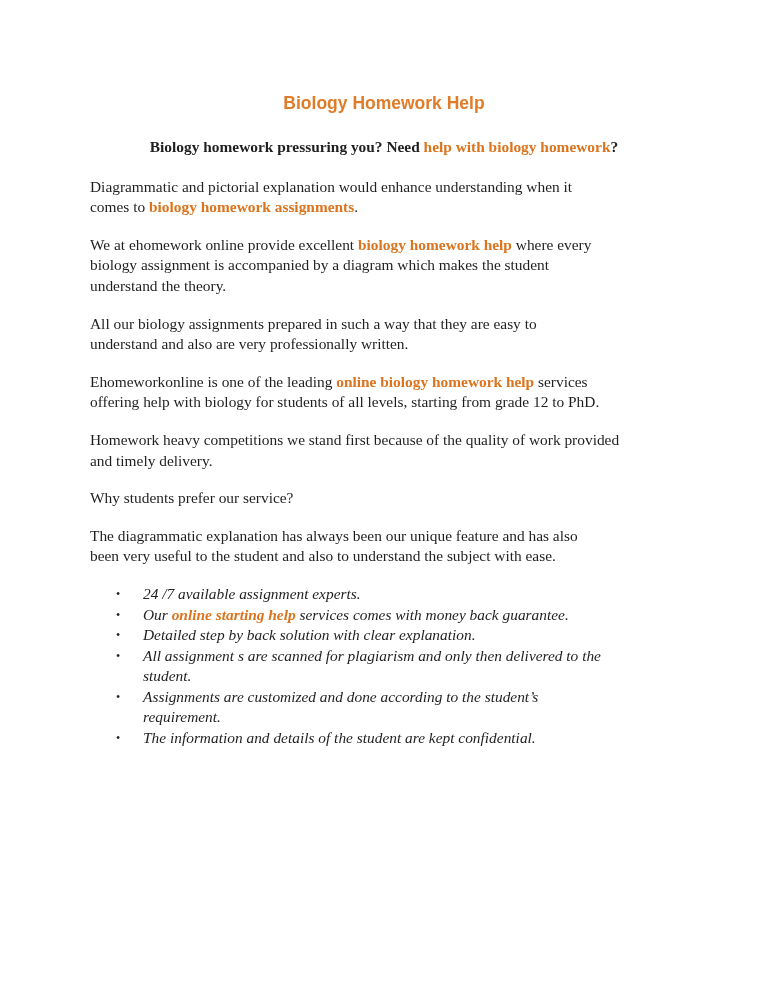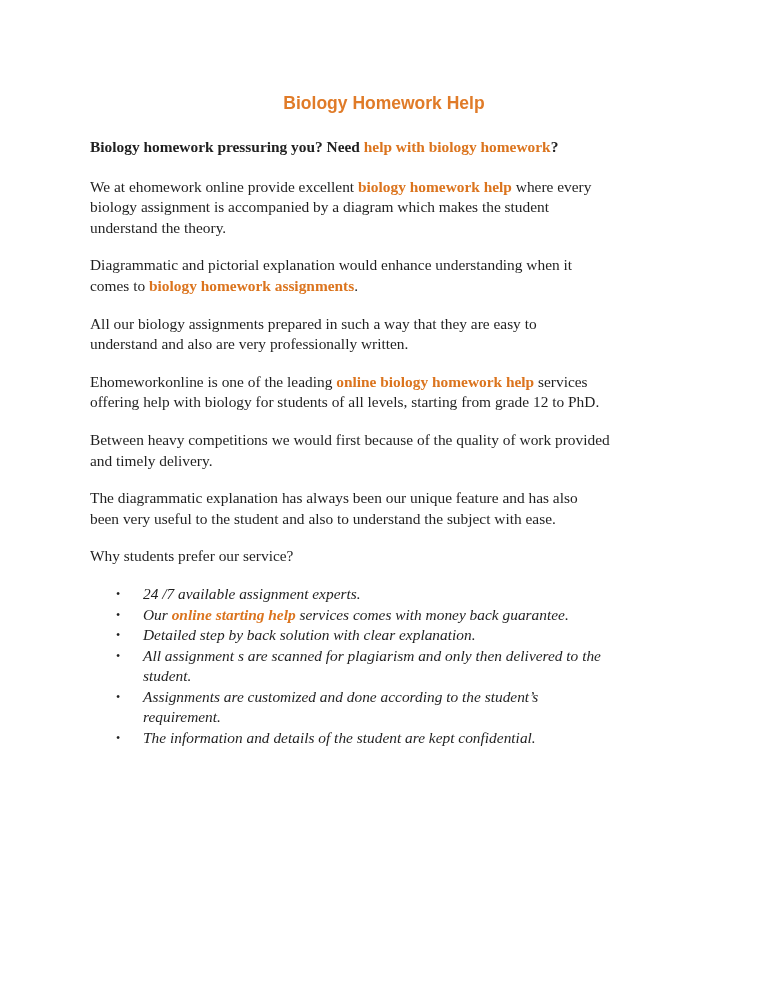--- a/index.html
+++ b/index.html
@@ -20,20 +20,21 @@
     font-size:17.5px;
     line-height:19px;
     font-weight:700;
     color:var(--title-color,#e07b28);
     text-align:center;
     margin:0 0 24px 0;
   }
   .heading{
     margin:0 0 19px 0;
     white-space:pre-wrap;
+    text-align:center;
   }
   .para{
     margin:0 0 17px 0;
     white-space:pre-wrap;
   }
   .run{white-space:pre-wrap;}
   .run.bold{font-weight:700;}
   .run.accent{font-weight:700;color:var(--accent-color,#db741e);}
   ul.bullet-list{
     list-style:none;
@@ -57,34 +58,34 @@
     font-style:italic;
   }
 </style>
 </head>
 <body>
 
 <div class="page">
   <h1 class="doc-title">Biology Homework Help</h1>
   <p class="heading"><span class="run bold">Biology homework pressuring you? Need </span><span class="run accent">help with biology homework</span><span class="run bold">?</span></p>
   <div id="paragraphs">
+      <p class="para"><span class="run normal">Diagrammatic and pictorial explanation would enhance understanding when it
+comes to </span><span class="run accent">biology homework assignments</span><span class="run normal">.</span></p>
       <p class="para"><span class="run normal">We at ehomework online provide excellent </span><span class="run accent">biology homework help</span><span class="run normal"> where every
 biology assignment is accompanied by a diagram which makes the student
 understand the theory.</span></p>
-      <p class="para"><span class="run normal">Diagrammatic and pictorial explanation would enhance understanding when it
-comes to </span><span class="run accent">biology homework assignments</span><span class="run normal">.</span></p>
       <p class="para"><span class="run normal">All our biology assignments prepared in such a way that they are easy to
 understand and also are very professionally written.</span></p>
       <p class="para"><span class="run normal">Ehomeworkonline is one of the leading </span><span class="run accent">online biology homework help</span><span class="run normal"> services
 offering help with biology for students of all levels, starting from grade 12 to PhD.</span></p>
-      <p class="para"><span class="run normal">Between heavy competitions we would first because of the quality of work provided
+      <p class="para"><span class="run normal">Homework heavy competitions we stand first because of the quality of work provided
 and timely delivery.</span></p>
+      <p class="para"><span class="run normal">Why students prefer our service?</span></p>
       <p class="para"><span class="run normal">The diagrammatic explanation has always been our unique feature and has also
 been very useful to the student and also to understand the subject with ease.</span></p>
-      <p class="para"><span class="run normal">Why students prefer our service?</span></p>
     </div>
   <ul class="bullet-list" id="bullets">
       <li>
         <span class="bullet-marker">•</span>
         <span class="li-text"><span class="run normal">24 /7 available assignment experts.</span></span>
       </li>
       <li>
         <span class="bullet-marker">•</span>
         <span class="li-text"><span class="run normal">Our </span><span class="run accent">online starting help</span><span class="run normal"> services comes with money back guarantee.</span></span>
       </li>

